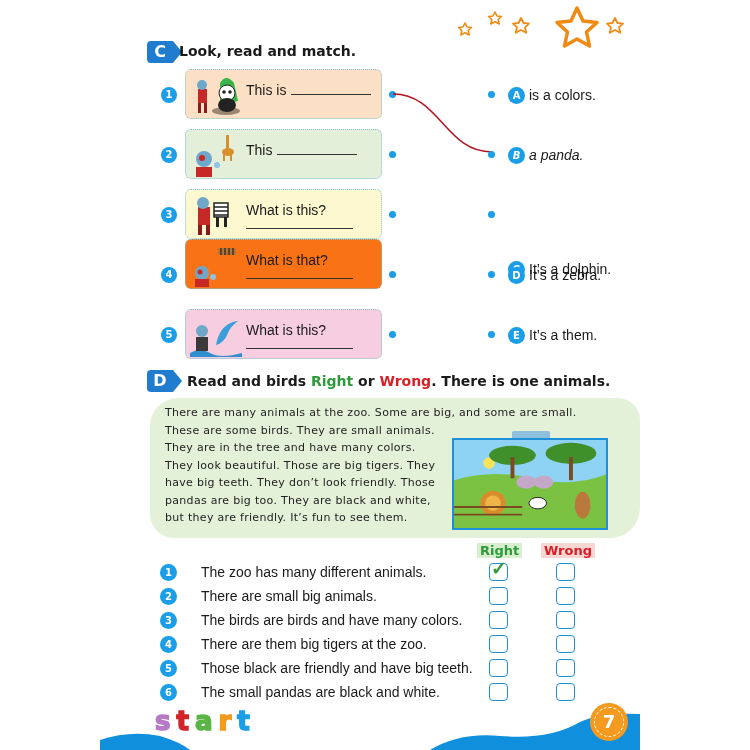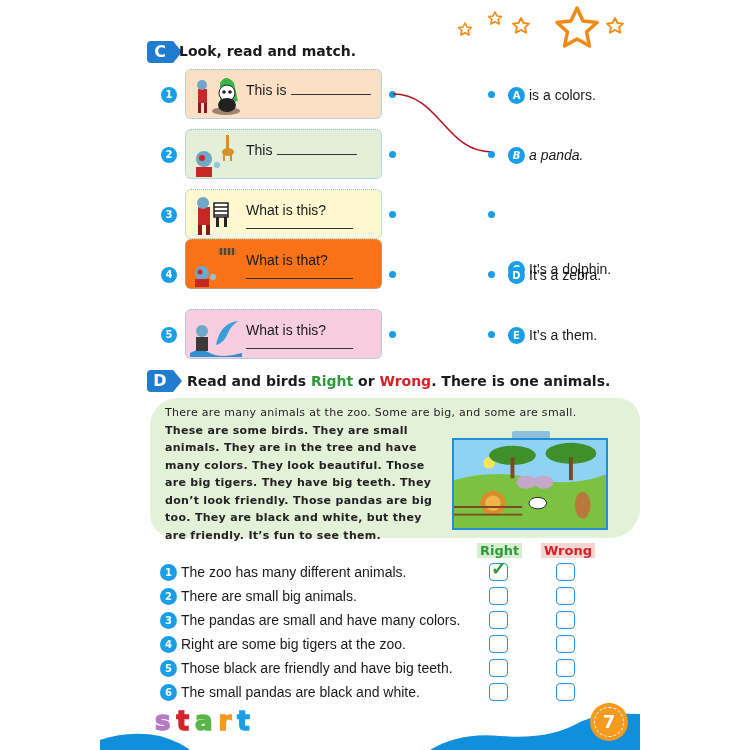--- a/index.html
+++ b/index.html
@@ -32,36 +32,36 @@
   .ans .letter { display:inline-block; width:17px; height:17px; border-radius:50%; background:#1a9ee8;
     color:#fff; font-size:10px; font-weight:bold; line-height:17px; text-align:center; margin-right:4px;
     font-family:"DejaVu Sans", sans-serif; vertical-align:middle; }
   .ans span.t { vertical-align:middle; }
 
   .passage-bg { position:absolute; left:150px; top:398px; width:490px; height:140px;
     background:#e4f1d9; border-radius:28px 22px 30px 24px; }
   .passage { position:absolute; left:165px; top:404px; width:440px; font-size:11px; line-height:17.5px;
     letter-spacing:0.3px; font-family:"DejaVu Sans", sans-serif; color:#222; }
   .passage .p1 { white-space:nowrap; }
-  .passage .rest { width:282px;font-weight:bold; }
+  .passage .rest { width:282px; }
 
   .zoo-img { position:absolute; left:452px; top:438px; width:156px; height:92px;
     border:2px solid #1f8fd8; overflow:hidden; background:#8fd3f4; }
   .tape { position:absolute; left:512px; top:431px; width:38px; height:10px; background:#7fb6dc; opacity:.85; border-radius:2px; }
 
   .col-head { position:absolute; top:543px; font-weight:bold; font-size:13px; padding:0 3px;
     font-family:"DejaVu Sans", sans-serif; }
   .col-right { left:477px; color:#2e9a3b; background:#d8efcf; }
   .col-wrong { left:541px; color:#d61f26; background:#f8d6d2; }
 
   .q { position:absolute; left:160px; font-size:14px; }
   .q .n { display:inline-block; width:17px; height:17px; border-radius:50%; background:#1a9ee8;
     color:#fff; font-size:10px; font-weight:bold; line-height:17px; text-align:center; margin-right:4px;
     vertical-align:middle; font-family:"DejaVu Sans", sans-serif; }
-  .q .t { vertical-align:middle; }
+  .q .t { vertical-align:middle;margin-left:20px; }
   .box { position:absolute; width:19px; height:18px; border:1.8px solid #1f8fd8; border-radius:4px; background:#fff; }
   .tick { position:absolute; left:1px; top:-5px; color:#2e9a3b; font-size:19px; font-weight:bold; line-height:20px; }
 
   .start-word { position:absolute; left:155px; top:706px; font-size:26px; letter-spacing:6px;
     font-family:"DejaVu Sans", sans-serif; font-weight:bold; color:transparent; }
   .start-word span { -webkit-text-stroke:1.6px currentColor; }
 
   .page-num { position:absolute; left:590px; top:703px; width:38px; height:38px; border-radius:50%;
     background:#f39a1f; color:#fff; font-weight:bold; font-size:18px; text-align:center; line-height:38px;
     font-family:"DejaVu Sans", sans-serif; }
@@ -216,25 +216,25 @@
 <div class="q" style="top:563px;"><span class="n">1</span><span class="t">The zoo has many different animals.</span></div>
 <div class="box" style="left:489px;top:563px;">
     <span class="tick">✓</span>
   </div>
 <div class="box" style="left:556px;top:563px;"></div>
 
 <div class="q" style="top:587px;"><span class="n">2</span><span class="t">There are small big animals.</span></div>
 <div class="box" style="left:489px;top:587px;"></div>
 <div class="box" style="left:556px;top:587px;"></div>
 
-<div class="q" style="top:611px;"><span class="n">3</span><span class="t">The pandas are small and have many colors.</span></div>
+<div class="q" style="top:611px;"><span class="n">3</span><span class="t">The birds are birds and have many colors.</span></div>
 <div class="box" style="left:489px;top:611px;"></div>
 <div class="box" style="left:556px;top:611px;"></div>
 
-<div class="q" style="top:635px;"><span class="n">4</span><span class="t">Right are some big tigers at the zoo.</span></div>
+<div class="q" style="top:635px;"><span class="n">4</span><span class="t">There are them big tigers at the zoo.</span></div>
 <div class="box" style="left:489px;top:635px;"></div>
 <div class="box" style="left:556px;top:635px;"></div>
 
 <div class="q" style="top:659px;"><span class="n">5</span><span class="t">Those black are friendly and have big teeth.</span></div>
 <div class="box" style="left:489px;top:659px;"></div>
 <div class="box" style="left:556px;top:659px;"></div>
 
 <div class="q" style="top:683px;"><span class="n">6</span><span class="t">The small pandas are black and white.</span></div>
 <div class="box" style="left:489px;top:683px;"></div>
 <div class="box" style="left:556px;top:683px;"></div>

